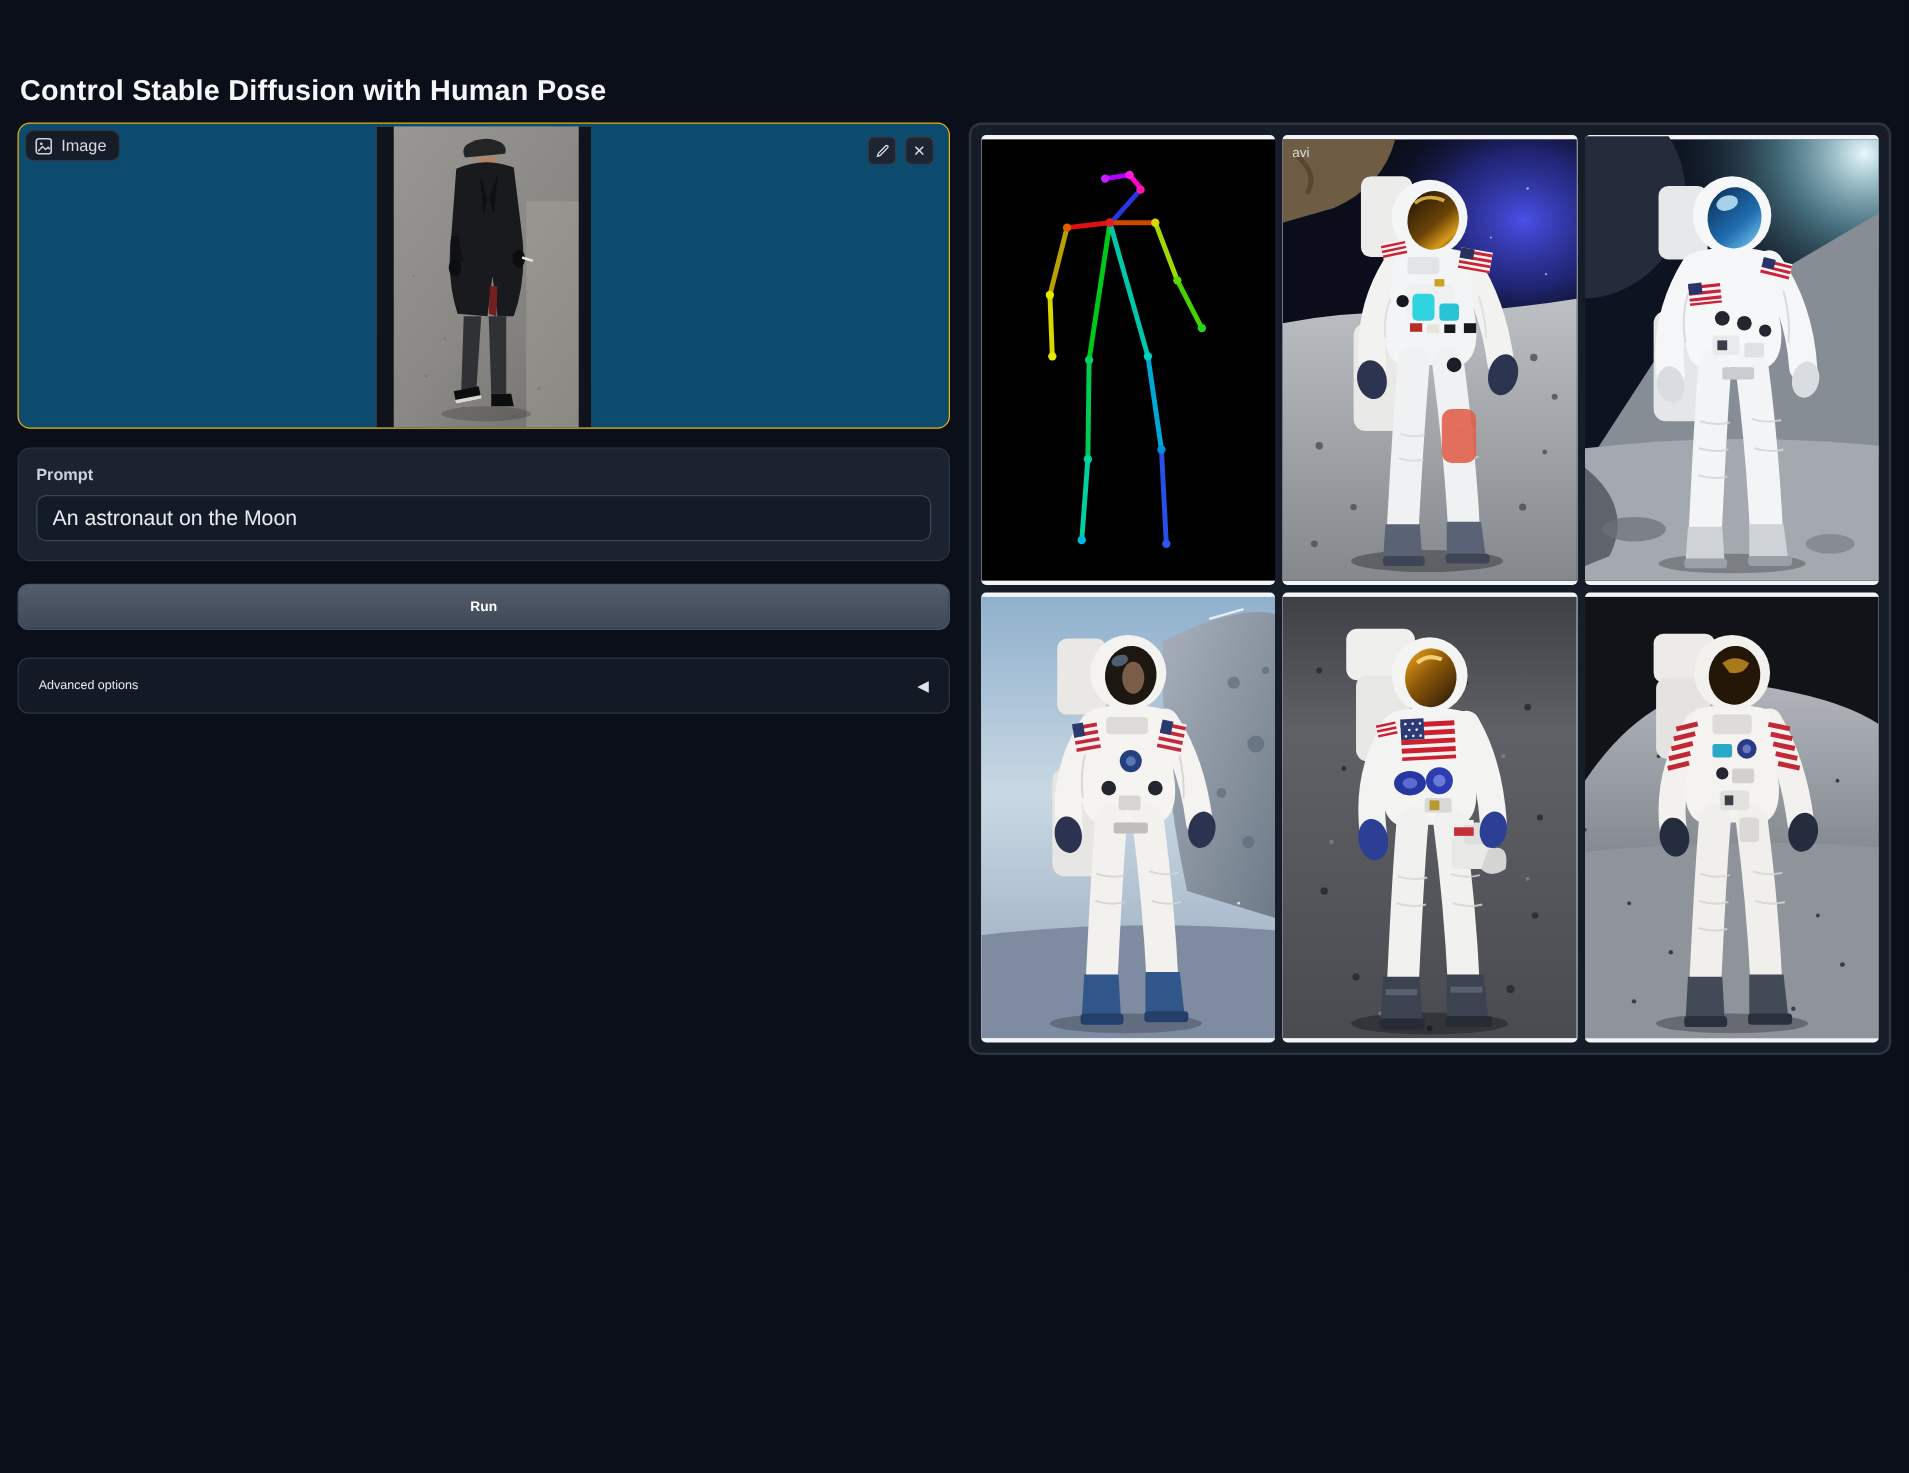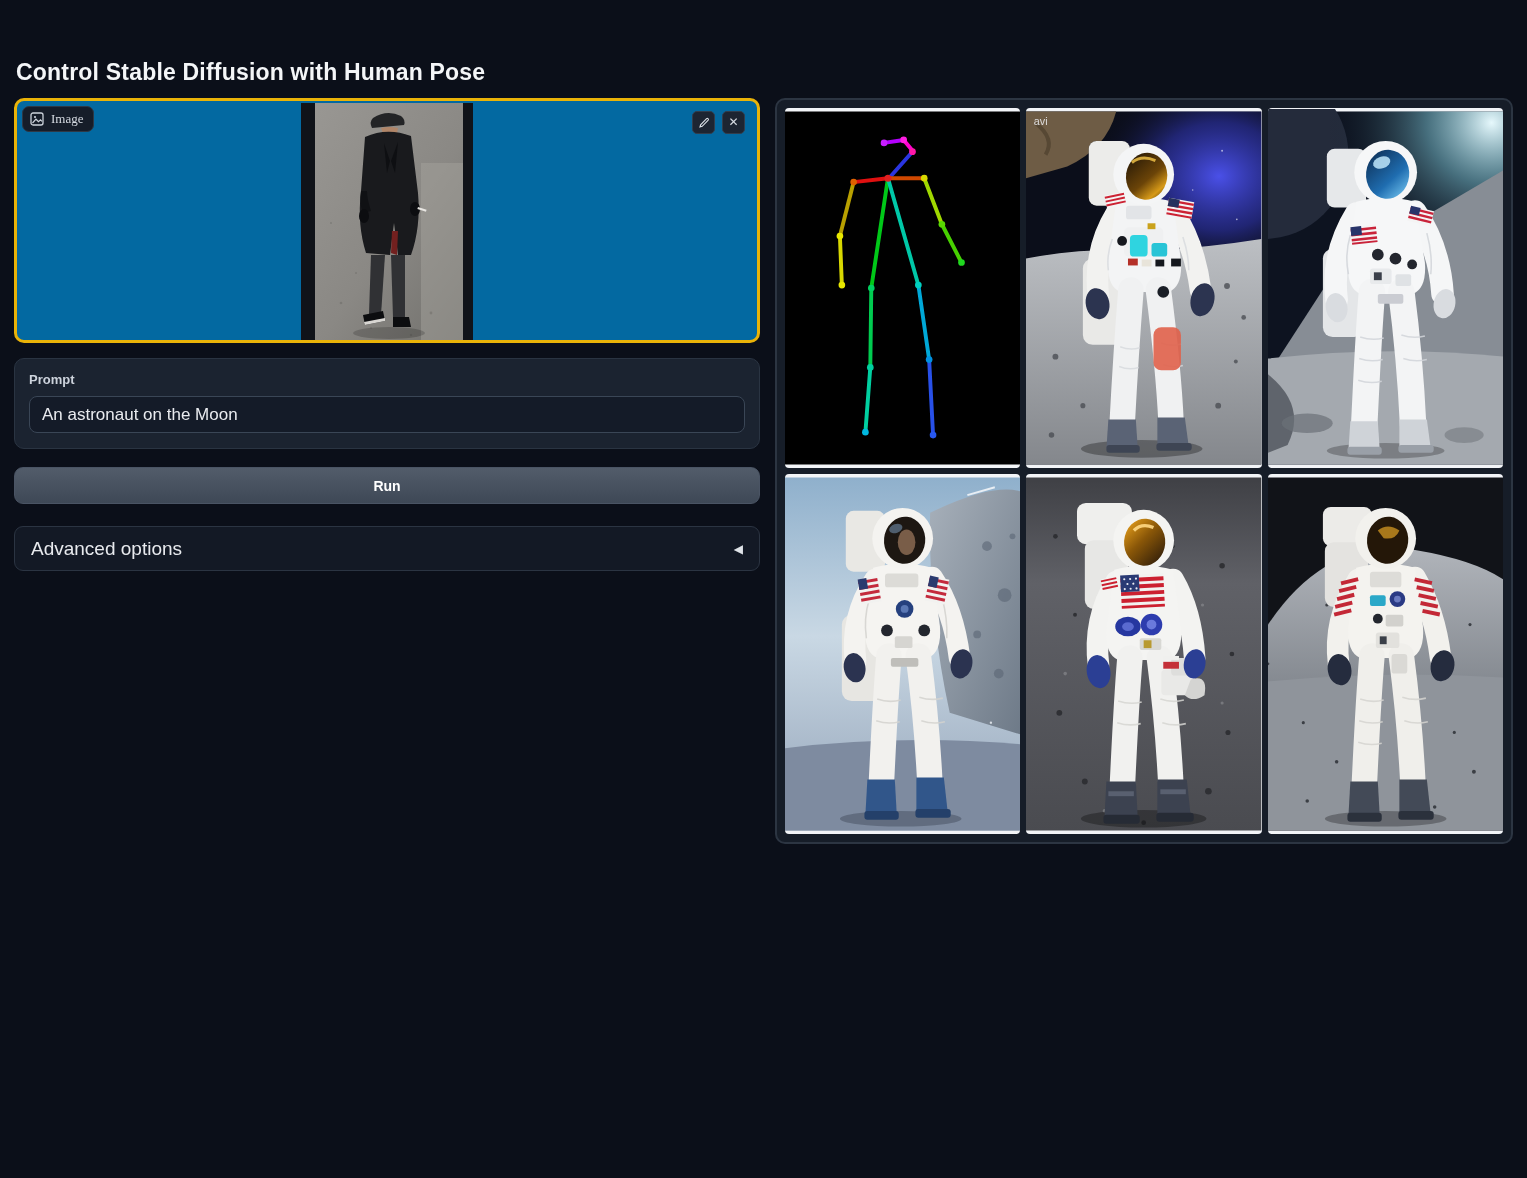--- a/index.html
+++ b/index.html
@@ -5,48 +5,48 @@
   * { box-sizing: border-box; margin: 0; padding: 0; }
   html,body { width:1527px; height:1178px; background:#0b0f19; overflow:hidden;
     font-family:"Liberation Sans", sans-serif; }
   .page { padding:0 14px;margin-top:46px; }
   .app-title { color:#f4f6f8; font-size:23px; font-weight:bold; padding:13px 2px 12px; letter-spacing:.2px; }
   .main { display:flex; gap:15px; align-items:flex-start; }
   .left-col { width:746px; flex:none; }
   .right-col { width:738px; flex:none; }
 
   
-  .image-block { position:relative; height:245px; background:#0369a1; border:3px solid #eab308;
-    border-radius:10px; overflow:hidden;font-family:Liberation Serif, serif; }
+  .image-block { position:relative; height:245px; background:#0c4a6e; border:1px solid #eab308;
+    border-radius:10px; overflow:hidden; }
   .image-badge { position:absolute; top:5px; left:5px; display:flex; align-items:center; gap:7px;
     background:#161d29; border:1px solid #2e3845; border-radius:7px; padding:4px 10px 4px 7px;
     color:#d6dbe2; font-size:13px; z-index:3; }
   .image-badge svg { display:block; }
   .img-actions { position:absolute; top:10px; right:12px; display:flex; gap:7px; z-index:3; }
   .icon-btn { width:23px; height:23px; border-radius:5px; background:#1d2532; border:1px solid #323d4c;
     color:#d9dee5; font-size:12px; display:flex; align-items:center; justify-content:center; cursor:pointer; }
   .photo-wrap { position:absolute; left:50%; top:2px; transform:translateX(-50%); width:172px; height:241px; }
 
   
   .prompt-block { margin-top:15px; background:#1b2330; border:1px solid #2a3442; border-radius:10px;
     padding:13px 14px 15px; }
   .field-label { color:#cdd3dc; font-size:13px; margin-bottom:9px;font-weight:bold; }
   .prompt-input { width:100%; height:37px; background:#141b28; border:1px solid #3a4656; border-radius:8px;
     color:#e9ebef; font-size:17px; padding:0 12px; font-family:"Liberation Sans", sans-serif; outline:none; }
 
   
   .run-button { margin-top:18px; width:100%; height:37px; border-radius:9px; cursor:pointer;
     background:linear-gradient(to bottom, #525c6a 0%, #3e4856 100%);
-    border:1px solid #4a5464; color:#ffffff; font-size:14px; font-weight:bold;
+    border:1px solid #4a5464; color:#ffffff; font-size:11px; font-weight:bold;
     font-family:"Liberation Sans", sans-serif; }
 
   
   .accordion { margin-top:22px; height:45px; background:#131925; border:1px solid #2b3442; border-radius:9px;
     display:flex; align-items:center; justify-content:space-between; padding:0 16px; cursor:pointer; }
-  .accordion-label { color:#e8eaee; font-size:19px; }
+  .accordion-label { color:#e8eaee; font-size:10px; }
   .accordion-caret { color:#dfe3e8; font-size:12px; }
 
   
   .gallery { background:#161d28; border:2px solid #2c3542; border-radius:10px; padding:8px;
     display:grid; grid-template-columns:1fr 1fr 1fr; gap:6px; }
   .g-cell { background:#f2f4f7; border-radius:4px; height:360px; display:flex; align-items:center;
     justify-content:center; overflow:hidden; cursor:pointer; }
   .g-cell svg { display:block; }
 </style>
 </head>

